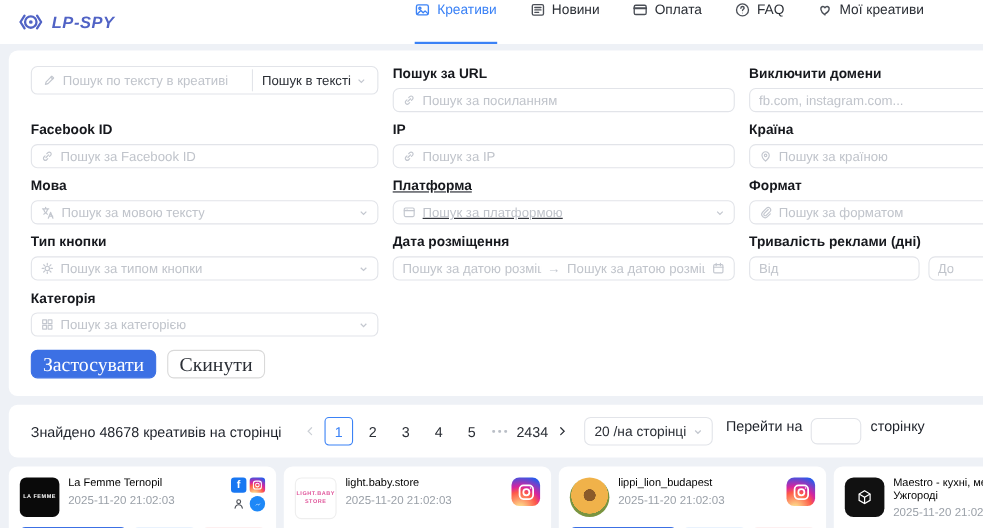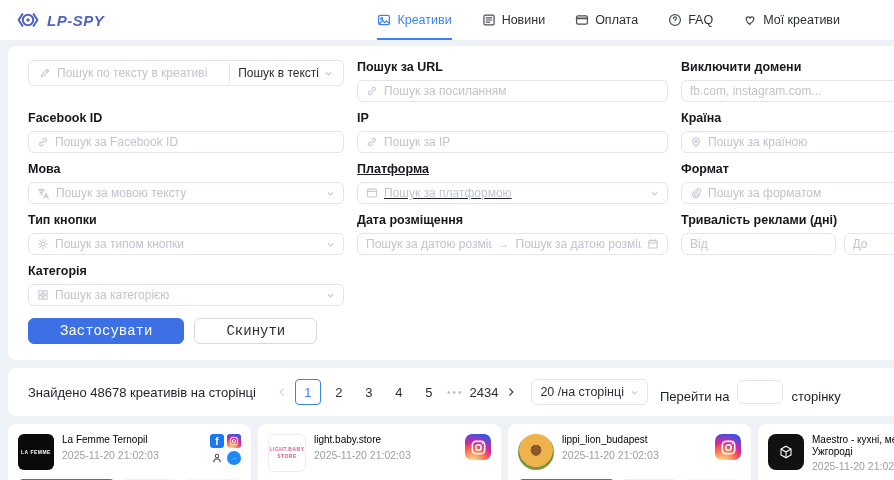--- a/index.html
+++ b/index.html
@@ -5,55 +5,55 @@
   html,body{margin:0;padding:0}
   body{
     width:894px;height:480px;overflow:hidden;background:#eef1f6;
     font-family:"Liberation Sans",sans-serif;color:#1d2129;position:relative;
   }
   
   .header{height:40px;background:#fff;display:flex;align-items:center;justify-content:space-between;padding:0 54px 0 16px}
   .brand{display:flex;align-items:center;gap:7px;color:#5163c5}
   .brand-name{font-size:15px;font-weight:bold;font-style:italic;letter-spacing:.5px}
   .nav{display:flex;align-items:stretch;height:40px}
-  .nav-item{display:flex;align-items:center;gap:6px;margin-left:30px;font-size:12.5px;color:#2b2f36;cursor:pointer;border-bottom:2px solid transparent;padding-top:2px}
+  .nav-item{display:flex;gap:6px;margin-left:30px;font-size:12.5px;color:#2b2f36;cursor:pointer;border-bottom:2px solid transparent;padding-top:2px}
   .nav-item .icon{color:#4b4f57;display:flex}
   .nav-item.active{color:#3b82f6;border-bottom-color:#3b82f6}
   .nav-item.active .icon{color:#3b82f6}
   
   .panel{margin:6px 0 0 8px;width:1014px;background:#fff;border-radius:8px;padding:14px 20px 16px;box-sizing:border-box}
   .fgrid{display:grid;grid-template-columns:316px 311px 317px;column-gap:13px;row-gap:9px}
   .flabel{font-size:12.5px;font-weight:600;color:#16181d;margin-bottom:6px}
   .control{height:20px;border:1px solid #e2e4e9;border-radius:6px;display:flex;align-items:center;gap:6px;padding:0 8px;background:#fff;font-size:12px}
   .placeholder{color:#c0c4cb;white-space:nowrap;overflow:hidden}
   .icon svg{display:block}
   .field .icon{color:#c3c7cf;display:flex;flex:none}
   .chev{margin-left:auto;color:#c3c7cf;display:flex;flex:none}
   .combo{padding:2px}
   .combo-left{flex:1;display:flex;gap:6px;align-items:center;padding:0 8px;overflow:hidden}
   .combo-right{border-left:1px solid #e2e4e9;padding:0 8px;display:flex;align-items:center;gap:5px;color:#2b2f36;font-weight:500;font-size:12px;height:100%;flex:none}
   .dr-part{flex:1;overflow:hidden;white-space:nowrap}
   .dr-arrow{color:#c3c7cf;flex:none;font-size:12px}
   .range2{display:flex;gap:8px}
   .range2 .control{flex:1}
   .fbuttons{margin-top:12px;display:flex;gap:10px}
-  .btn{height:26px;border-radius:6px;font-size:14px;font-family:Liberation Mono, monospace;padding:0 31px;cursor:pointer}
+  .btn{height:26px;border-radius:6px;font-size:18px;font-family:Liberation Serif, serif;padding:0 10px;cursor:pointer}
   .btn-primary{background:#3c70e4;border:1px solid #3c70e4;color:#fff}
   .btn-default{background:#fff;border:1px solid #d9d9d9;color:#2b2f36}
   
   .pgband{margin:8px 0 0 8px;width:1014px;height:48px;background:#fff;border-radius:8px;display:flex;align-items:center;padding:0 20px;box-sizing:border-box;font-size:13px;color:#1d2129}
   .pg-summary{margin-right:16px}
   .pager{display:flex;align-items:center}
   .page{min-width:24px;height:24px;display:flex;align-items:center;justify-content:center;font-size:13px;color:#2b2f36;margin:0 3px;border-radius:4px;cursor:pointer}
   .page.active{border:1px solid #3b82f6;color:#3b82f6}
   .pg-arrow{width:20px;height:24px;display:flex;align-items:center;justify-content:center;color:#2b2f36;cursor:pointer}
   .pg-arrow.disabled{color:#ccd0d6}
   .pg-ellipsis{color:#b9bec6;margin:0 3px;letter-spacing:2px;font-size:10px}
   .pg-size{margin-left:10px;height:24px;border:1px solid #e2e4e9;border-radius:6px;display:flex;align-items:center;gap:6px;padding:0 8px;font-size:12.5px;color:#2b2f36;cursor:pointer}
-  .pg-goto{display:flex;align-items:flex-end;gap:8px;margin-left:12px}
+  .pg-goto{display:flex;align-items:flex-start;gap:8px;margin-left:12px}
   .pg-goto-input{width:46px;height:24px;border:1px solid #e2e4e9;border-radius:6px;background:#fff;box-sizing:border-box}
   
   .cards{margin:8px 0 0 8px;display:flex;gap:7px;width:1010px}
   .card{width:243px;flex:none;background:#fff;border-radius:8px;padding:10px;box-sizing:border-box;height:100px}
   .card-head{display:flex;gap:8px;align-items:flex-start}
   .avatar{width:36px;height:36px;border-radius:6px;flex:none;display:flex;align-items:center;justify-content:center;overflow:hidden;text-align:center}
   .card-info{flex:1;min-width:0}
   .card-title{font-size:10px;font-weight:normal;color:#000000;line-height:1.15;overflow:hidden}
   .card-date{font-size:10.5px;color:#9aa0a8;margin-top:3px;white-space:nowrap}
   .socials{flex:none;display:grid;grid-template-columns:repeat(2,14px);gap:3px}

